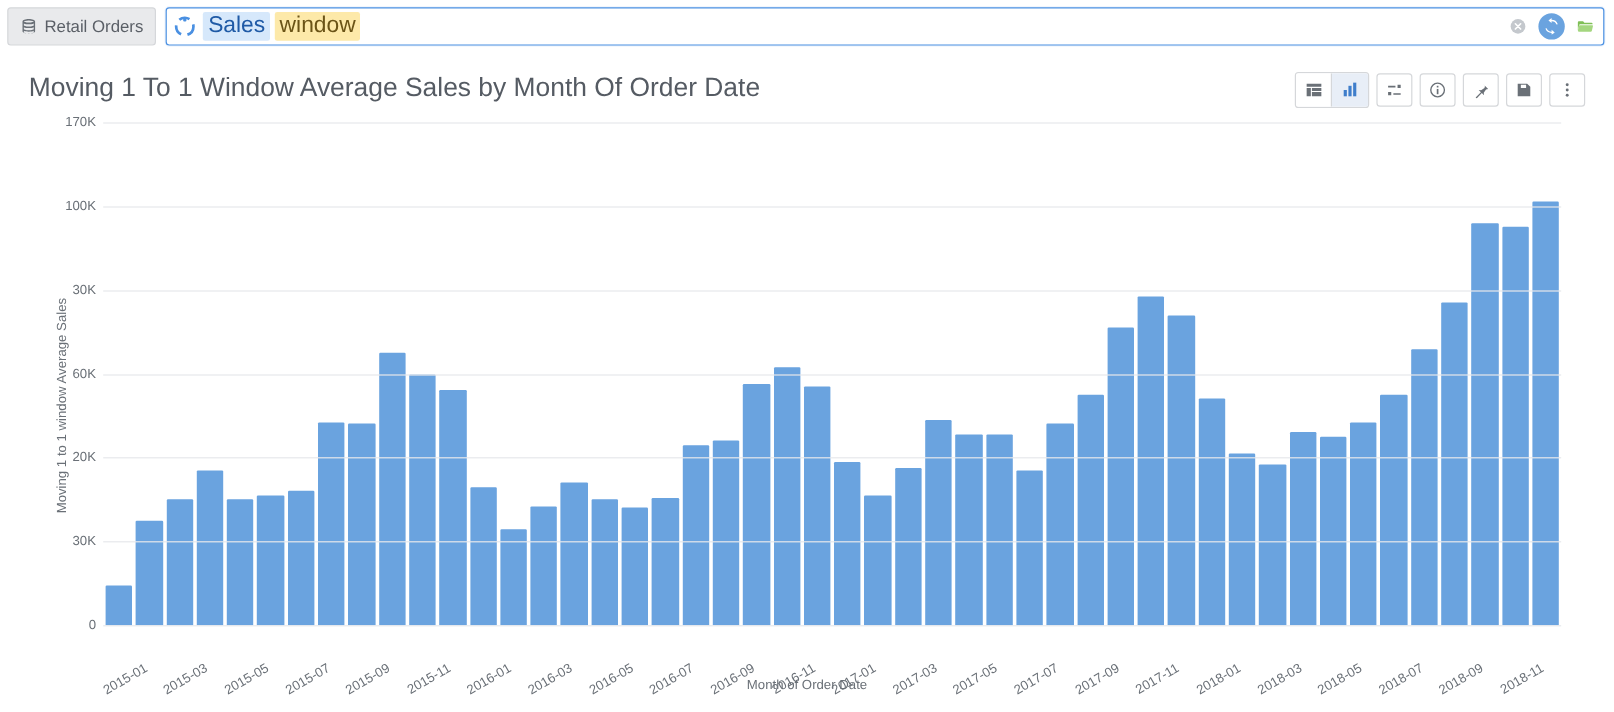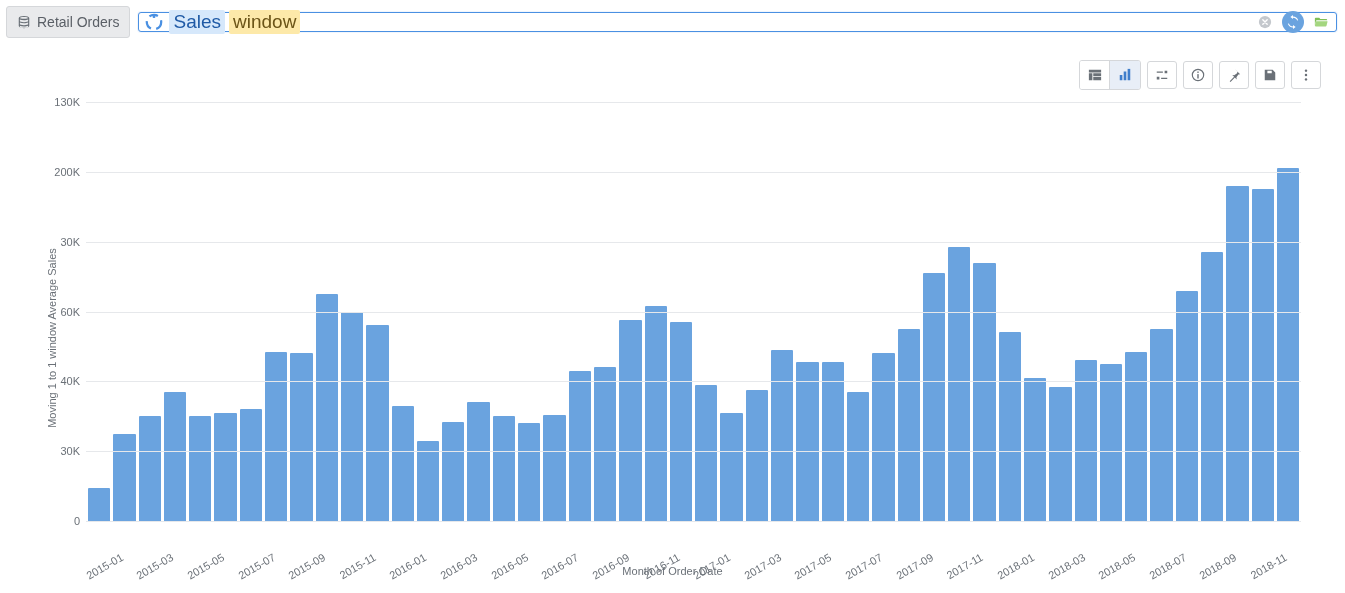--- a/index.html
+++ b/index.html
@@ -10,21 +10,21 @@
   .topbar { display: flex; align-items: center; gap: 8px; padding: 6px 8px 6px 6px; }
   .dataset-pill {
     display: flex; align-items: center; gap: 6px;
     background: #e9eaec; border: 1px solid #d5d7da; border-radius: 3px;
     padding: 4px 10px; height: 32px; color: #5a5f66; font-size: 14px; white-space: nowrap;
   }
   .db-icon { width: 14px; height: 14px; fill: #6a7077; }
 
   .query-bar {
     flex: 1; display: flex; align-items: center; gap: 6px;
-    height: 20px; border: 1px solid #4a90e2; border-radius: 3px;
+    height: 32px; border: 1px solid #4a90e2; border-radius: 3px;
     padding: 2px 4px 2px 6px;
     background: #fff;
     box-shadow: 0 0 0 1px rgba(74,144,226,.08);
   }
   .spin-icon { width: 18px; height: 18px; }
   .tokens { display: flex; align-items: center; gap: 0; font-size: 19px; }
   .tok { padding: 1px 4px; border-radius: 2px; }
   .tok-sales { background: #d6e8fb; color: #1f5aa6; }
   .tok-monthly { background: #fde9a9; color: #6b5417; }
   .tok-window { background: #bdebc9; color: #1f4d2e; }
@@ -111,20 +111,21 @@
         <svg class="ic" viewBox="0 0 16 16">
             <path fill="#7fbf56" d="M1 4a1 1 0 0 1 1-1h4l1.2 1.5H14a1 1 0 0 1 1 1V6H3.2a1 1 0 0 0-.97.76L1 12V4z"></path>
             <path fill="#a4d67f" d="M2.3 7h12.4a.7.7 0 0 1 .68.88l-1.1 4.4a1 1 0 0 1-.97.72H2a1 1 0 0 1-.97-1.24l1.27-4.76z"></path>
           </svg>
       </span>
     </div>
   </div>
 
   <div class="header-row">
     <div class="titles">
+      <div class="chart-title">Moving 1 To 1 Window Average Sales by Month Of Order Date</div>
     </div>
     <div class="toolbar">
       <div class="btn-group">
         <div class="btn-seg" title="Table view">
           <svg class="ic" viewBox="0 0 16 16">
               <path d="M1 2h14v3H1V2zm0 4h4v8H1V6zm5 0h9v3H6V6zm0 4h9v4H6v-4z"></path>
             </svg>
         </div>
         <div class="btn-seg selected" title="Chart view">
           <svg class="ic" viewBox="0 0 16 16">
@@ -218,29 +219,29 @@
             <div class="bar" title="2018-09: 77000" style="height: 64.1667%; background: rgb(106, 163, 223);"></div>
             <div class="bar" title="2018-10: 96000" style="height: 80%; background: rgb(106, 163, 223);"></div>
             <div class="bar" title="2018-11: 95000" style="height: 79.1667%; background: rgb(106, 163, 223);"></div>
             <div class="bar" title="2018-12: 101000" style="height: 84.1667%; background: rgb(106, 163, 223);"></div>
           </div>
       <div class="grid-line" style="top: 100%;"></div>
           <div class="ytick" style="top: 100%;">0</div>
           <div class="grid-line" style="top: 83.3333%;"></div>
           <div class="ytick" style="top: 83.3333%;">30K</div>
           <div class="grid-line" style="top: 66.6667%;"></div>
-          <div class="ytick" style="top: 66.6667%;">40K</div>
+          <div class="ytick" style="top: 66.6667%;">20K</div>
           <div class="grid-line" style="top: 50%;"></div>
           <div class="ytick" style="top: 50%;">60K</div>
           <div class="grid-line" style="top: 33.3333%;"></div>
           <div class="ytick" style="top: 33.3333%;">30K</div>
           <div class="grid-line" style="top: 16.6667%;"></div>
-          <div class="ytick" style="top: 16.6667%;">200K</div>
+          <div class="ytick" style="top: 16.6667%;">100K</div>
           <div class="grid-line" style="top: 0%;"></div>
-          <div class="ytick" style="top: 0%;">130K</div>
+          <div class="ytick" style="top: 0%;">170K</div>
         </div>
       <div class="xticks" id="xticks">
           <div class="xtick" style="left: 1.04167%;">2015-01</div>
           <div class="xtick" style="left: 5.20833%;">2015-03</div>
           <div class="xtick" style="left: 9.375%;">2015-05</div>
           <div class="xtick" style="left: 13.5417%;">2015-07</div>
           <div class="xtick" style="left: 17.7083%;">2015-09</div>
           <div class="xtick" style="left: 21.875%;">2015-11</div>
           <div class="xtick" style="left: 26.0417%;">2016-01</div>
           <div class="xtick" style="left: 30.2083%;">2016-03</div>

